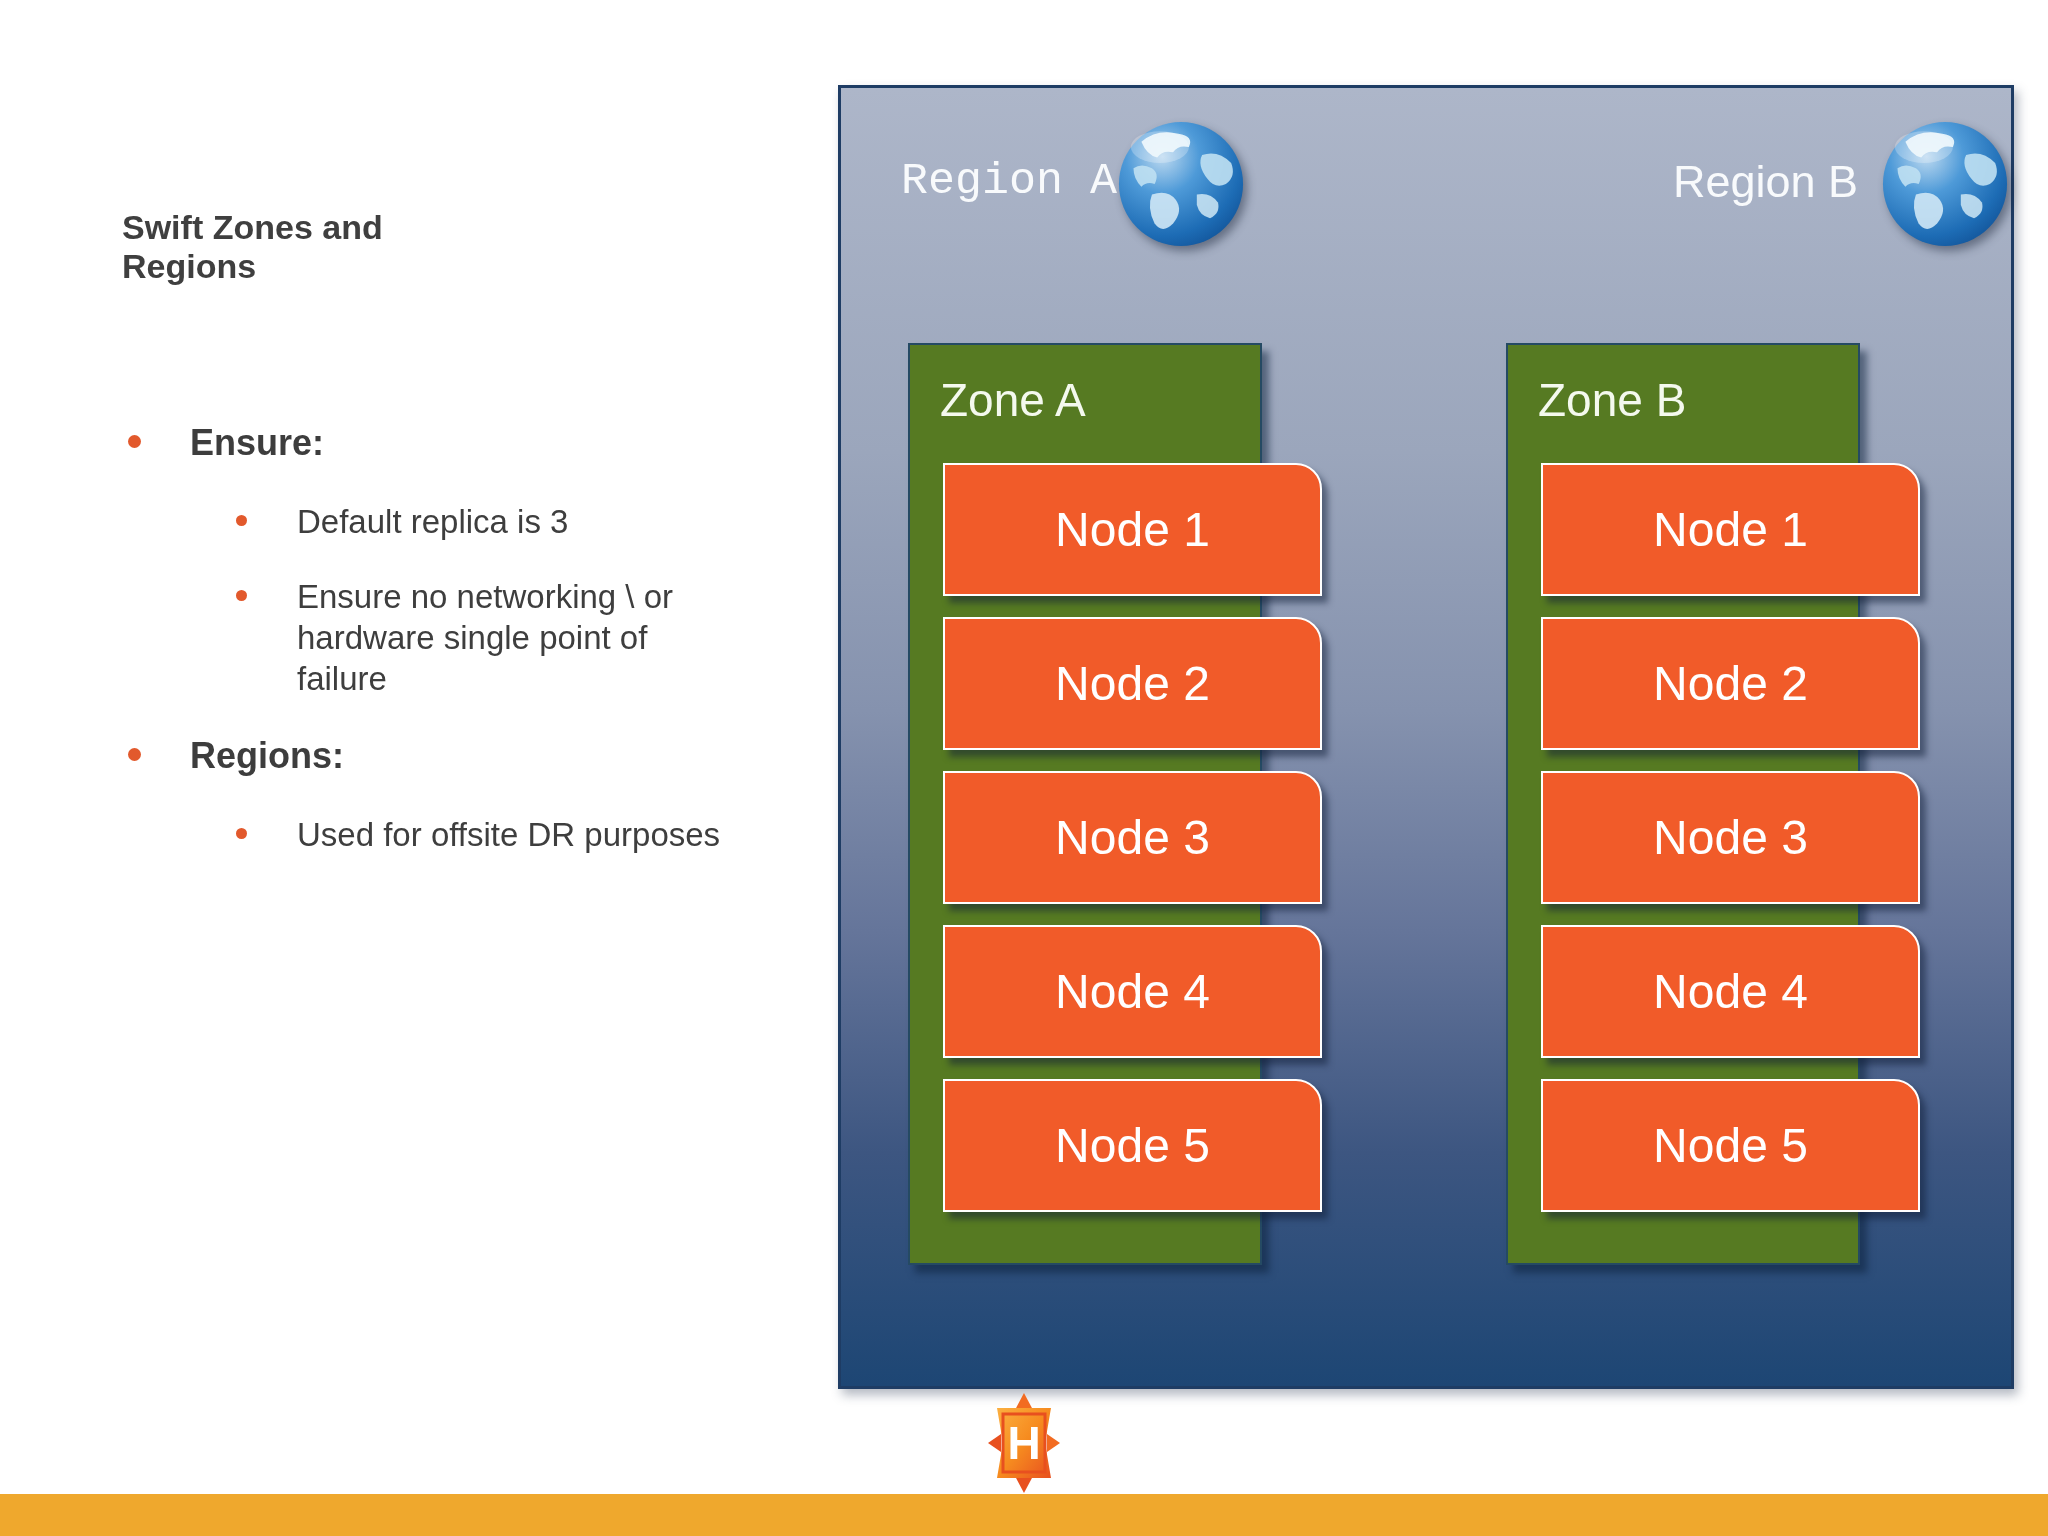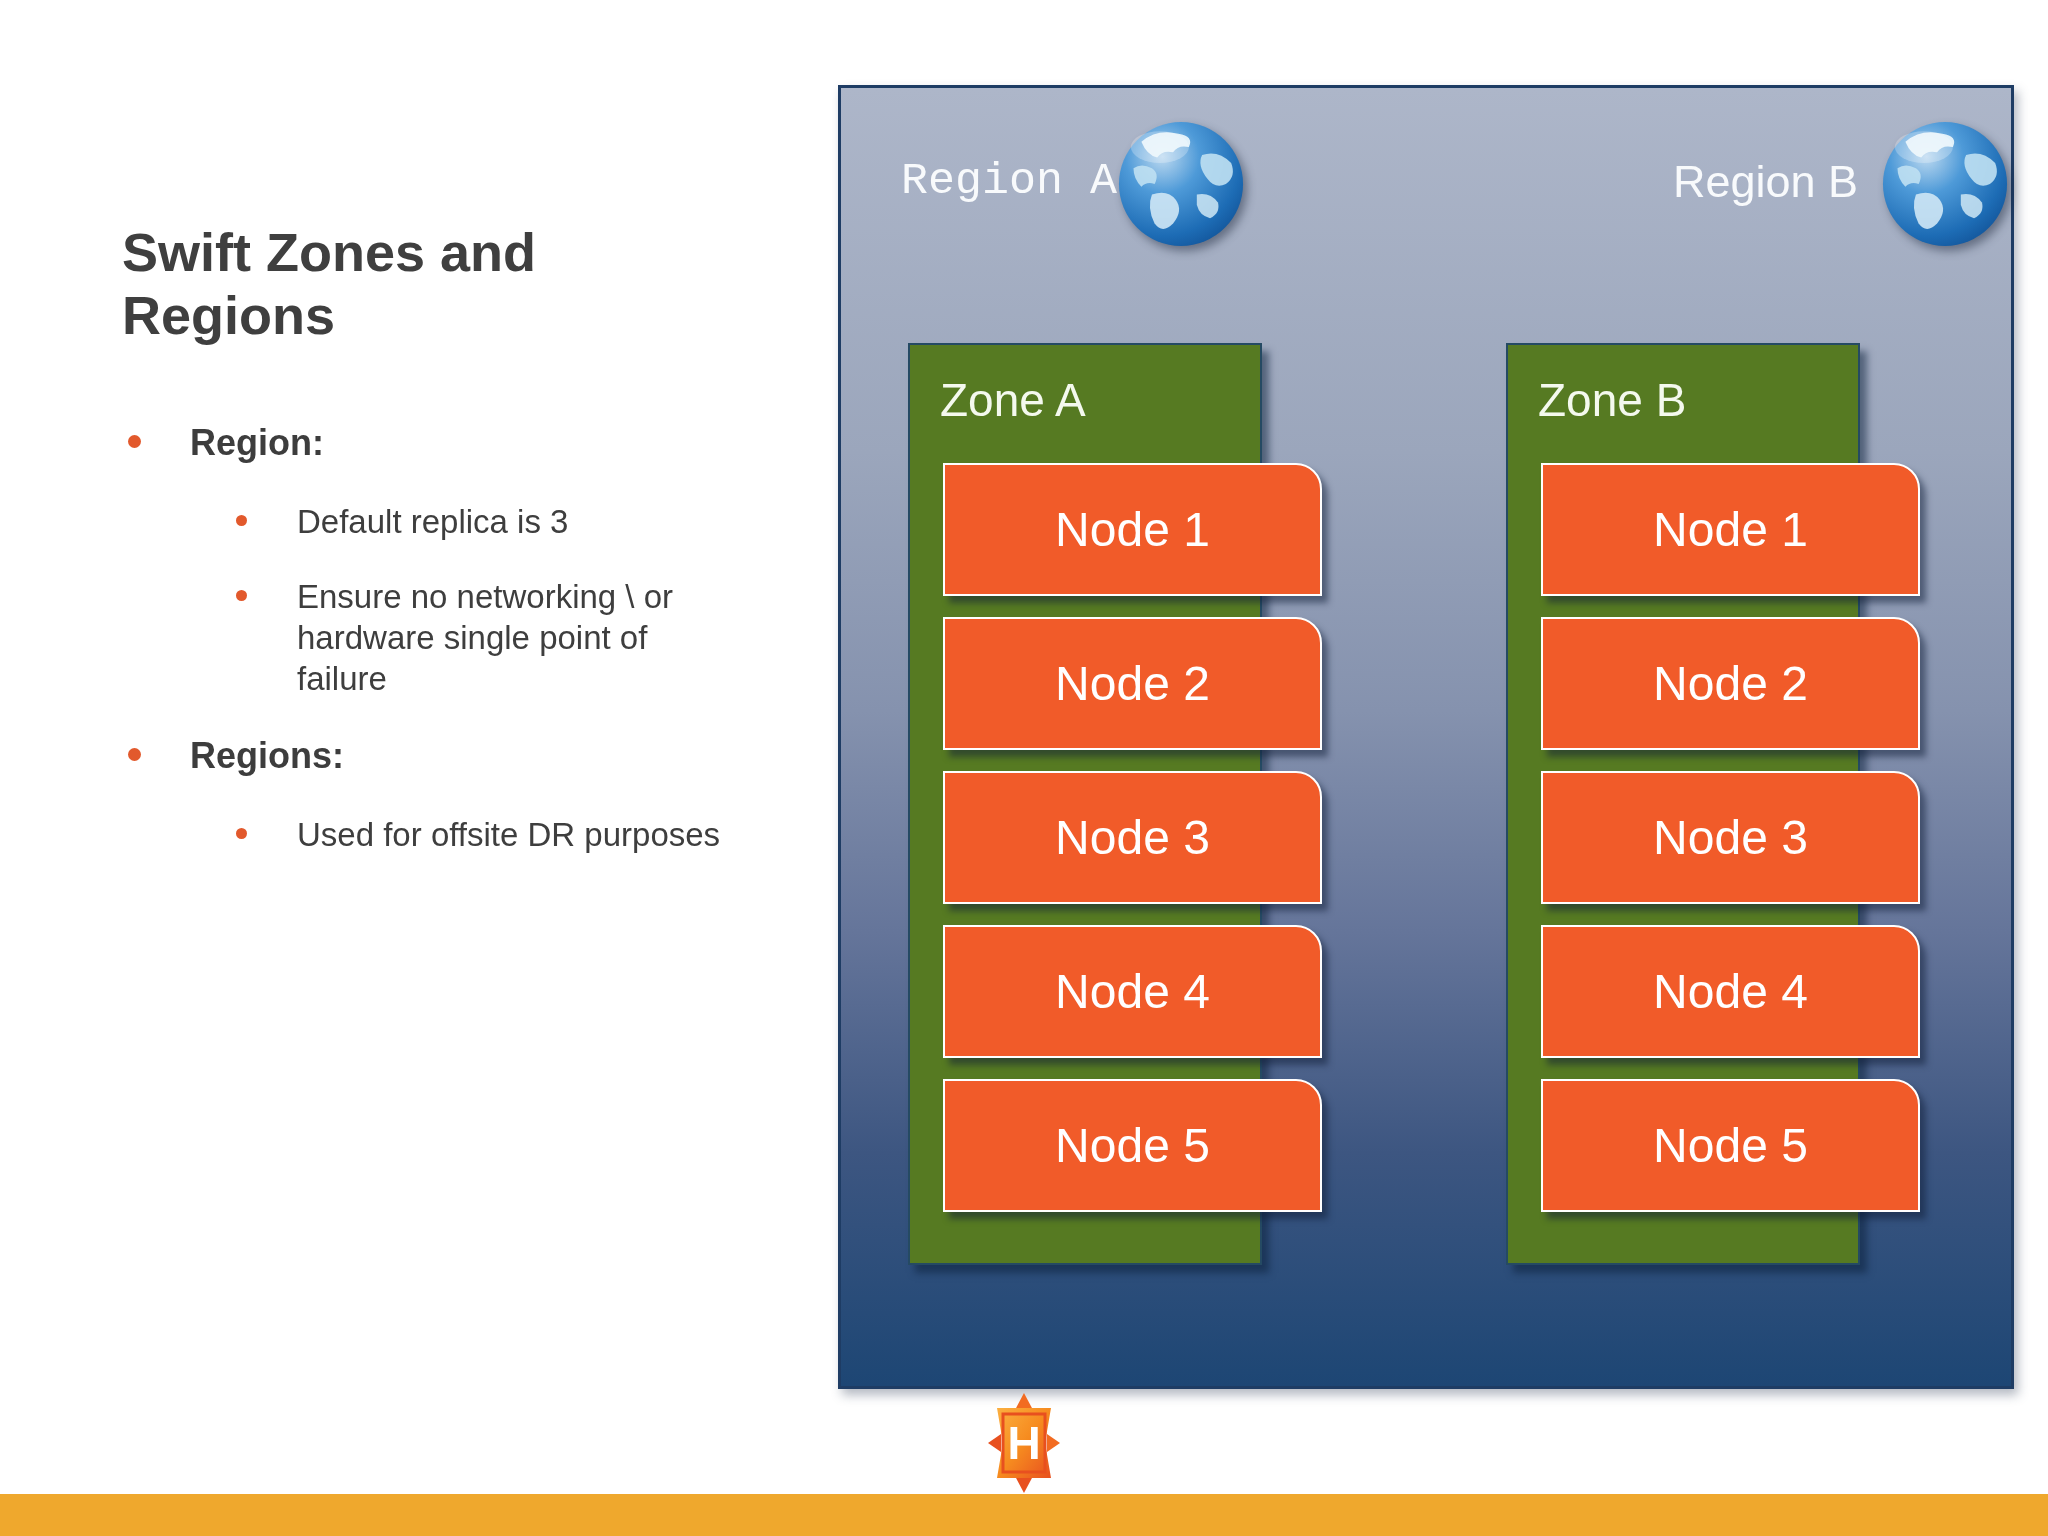--- a/index.html
+++ b/index.html
@@ -6,21 +6,21 @@
   body{
     width:2048px;height:1536px;position:relative;overflow:hidden;
     background:#ffffff;
     font-family:"Liberation Sans", sans-serif;
   }
   .stage{position:absolute;inset:0;}
 
   
   .title{
     position:absolute;left:122px;top:185px;
-    font-size:54px;line-height:1.16;font-weight:bold;color:#3f3f3f;
+    font-size:34px;line-height:1.16;font-weight:bold;color:#3f3f3f;
     white-space:pre-line;letter-spacing:0px;
   }
   .bullets{position:absolute;left:0;top:420px;width:740px;}
   .b1-row{position:relative;margin-bottom:36px;}
   .b2-row{position:relative;margin-bottom:34px;}
   .dot{position:absolute;border-radius:50%;background:#e2592c;}
   .d1{left:128px;top:15px;width:13px;height:13px;}
   .d2{left:236px;top:14px;width:11px;height:11px;}
   .b1-label{display:block;padding-left:190px;font-size:36px;font-weight:bold;color:#3d3d3d;line-height:45px;}
   .b2-text{display:block;padding-left:297px;font-size:33px;color:#3e3e3e;line-height:41px;white-space:pre-line;}
@@ -67,21 +67,21 @@
 
 <div class="stage">
 
   <h1 class="title">Swift Zones and
 Regions</h1>
 
   <div class="bullets">
 
     <div class="b1-row">
       <span class="dot d1"></span>
-      <span class="b1-label">Region:</span>
+      <span class="b1-label">Ensure:</span>
     </div>
 
     <div class="b2-row">
       <span class="dot d2"></span>
       <span class="b2-text">Default replica is 3</span>
     </div>
     <div class="b2-row">
       <span class="dot d2"></span>
       <span class="b2-text">Ensure no networking \ or
 hardware single point of failure</span>

